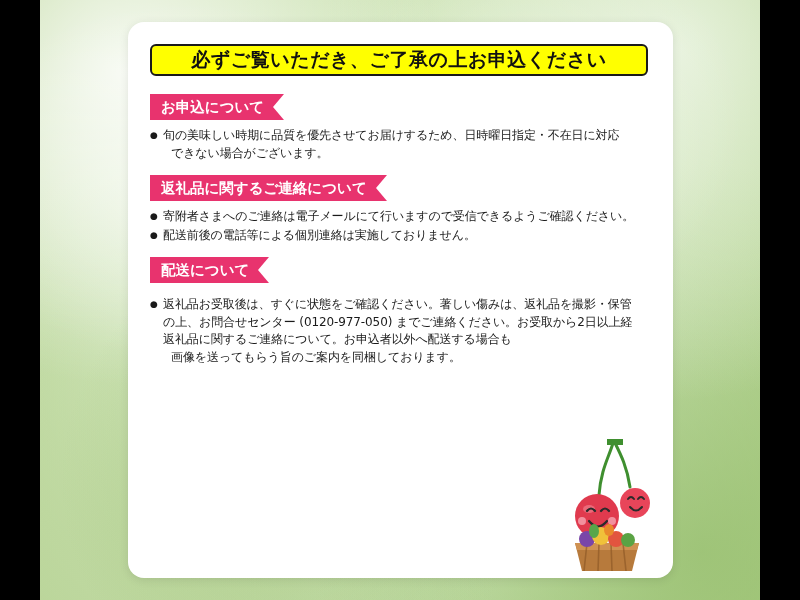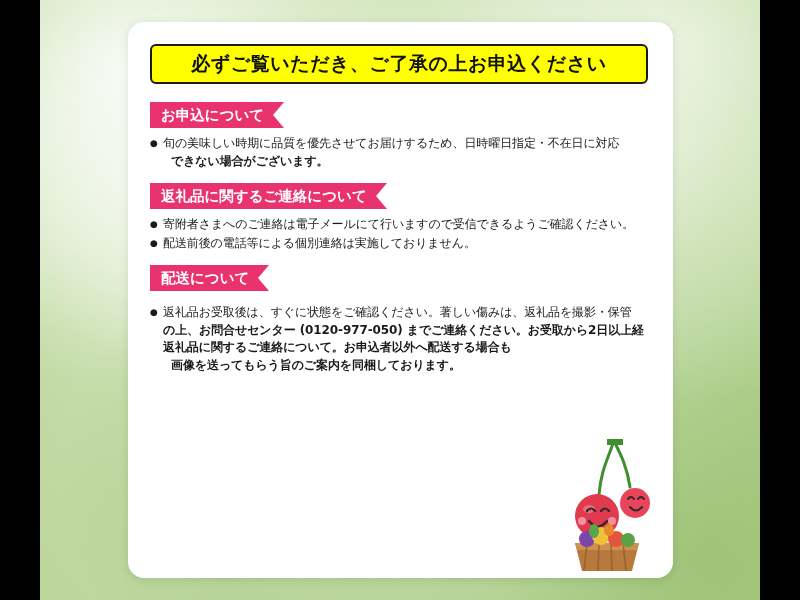--- a/index.html
+++ b/index.html
@@ -67,21 +67,21 @@
     left: 22px;
     top: 22px;
     right: 22px;
     bottom: 10px;
   }
 
   
   .banner {
     box-sizing: border-box;
     width: 498px;
-    height: 40px;
+    height: 32px;
     background: #ffff00;
     border: 2px solid #1a1a1a;
     border-radius: 6px;
     display: flex;
     align-items: center;
     justify-content: center;
     margin-bottom: 18px;
   }
   .banner-text {
     font-size: 19px;
@@ -137,21 +137,20 @@
     position: absolute;
     left: 0;
     top: 0;
     font-size: 9px;
     line-height: 1.95;
     color: #1a1a1a;
   }
   .bullets li .cont {
     display: block;
     padding-left: 0;
-    font-weight: bold;
   }
   .bullets li .cont.ind {
     padding-left: 8px;
   }
 
   
   .cherry {
     position: absolute;
     right: 6px;
     bottom: 0px;

